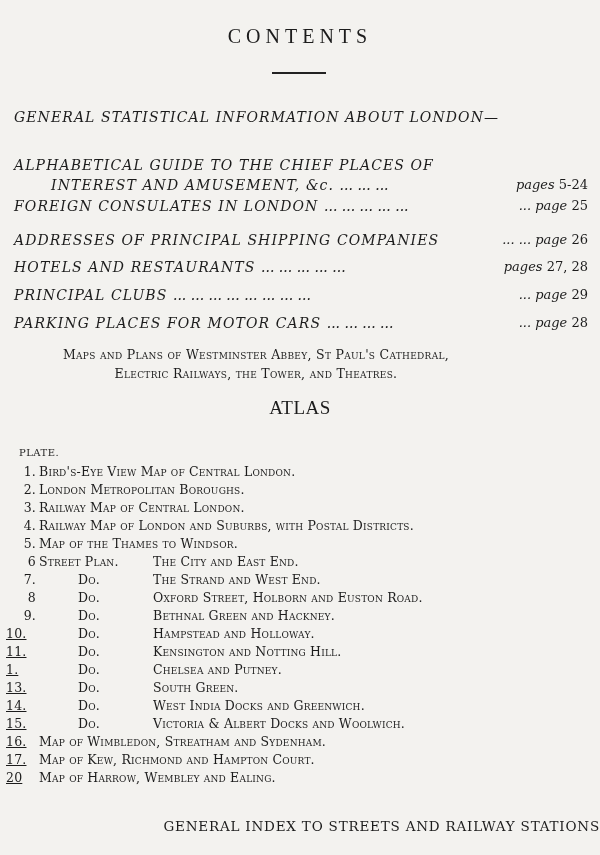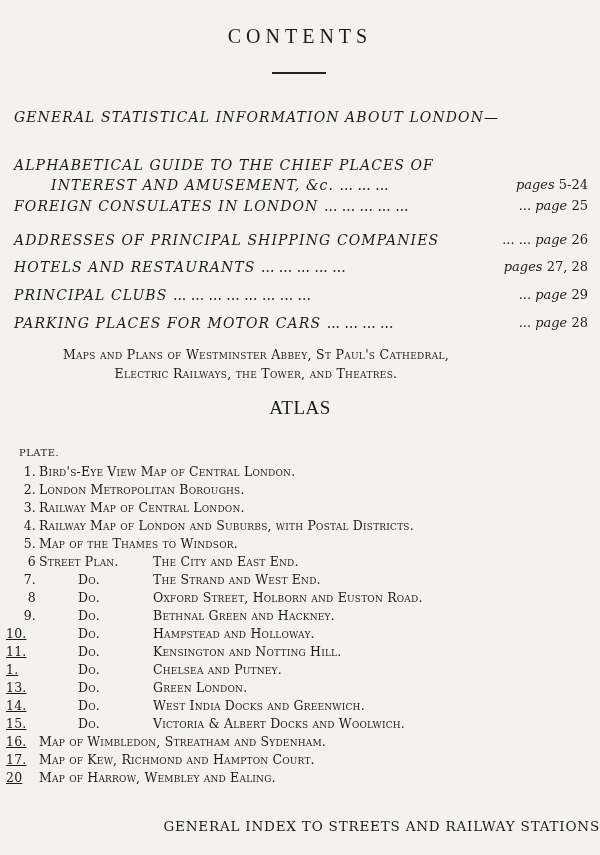--- a/index.html
+++ b/index.html
@@ -175,21 +175,21 @@
         <span class="street-text">Kensington and Notting Hill.</span>
       </div>
     <div class="plate" style="top:198px">
         <span class="num wide">1.</span>
         <span class="do">Do.</span>
         <span class="street-text">Chelsea and Putney.</span>
       </div>
     <div class="plate" style="top:216px">
         <span class="num wide">13.</span>
         <span class="do">Do.</span>
-        <span class="street-text">Green London.</span>
+        <span class="street-text">South Green.</span>
       </div>
     <div class="plate" style="top:234px">
         <span class="num wide">14.</span>
         <span class="do">Do.</span>
         <span class="street-text">West India Docks and Greenwich.</span>
       </div>
     <div class="plate" style="top:252px">
         <span class="num wide">15.</span>
         <span class="do">Do.</span>
         <span class="street-text">Victoria &amp; Albert Docks and Woolwich.</span>

